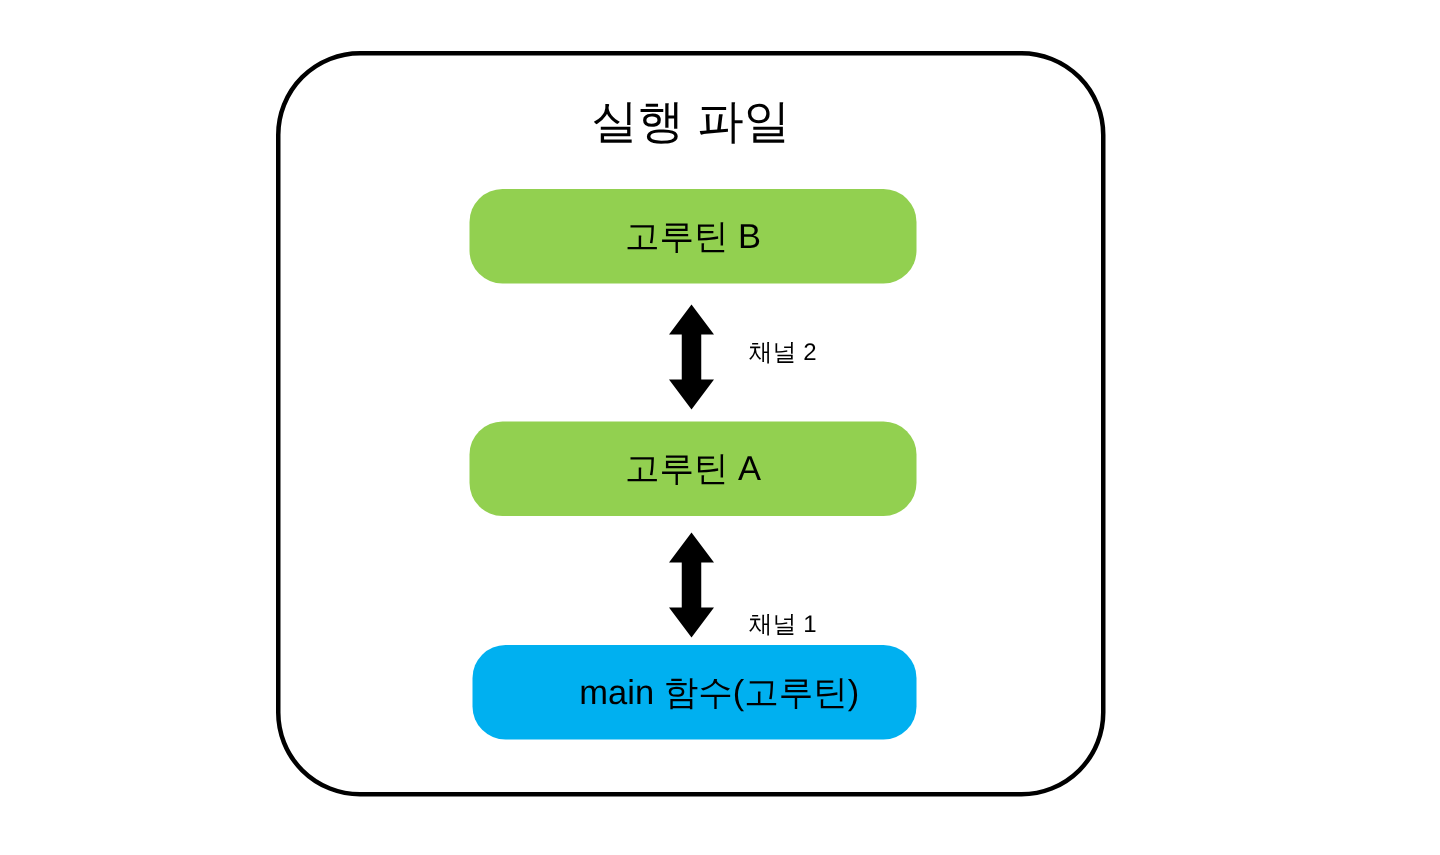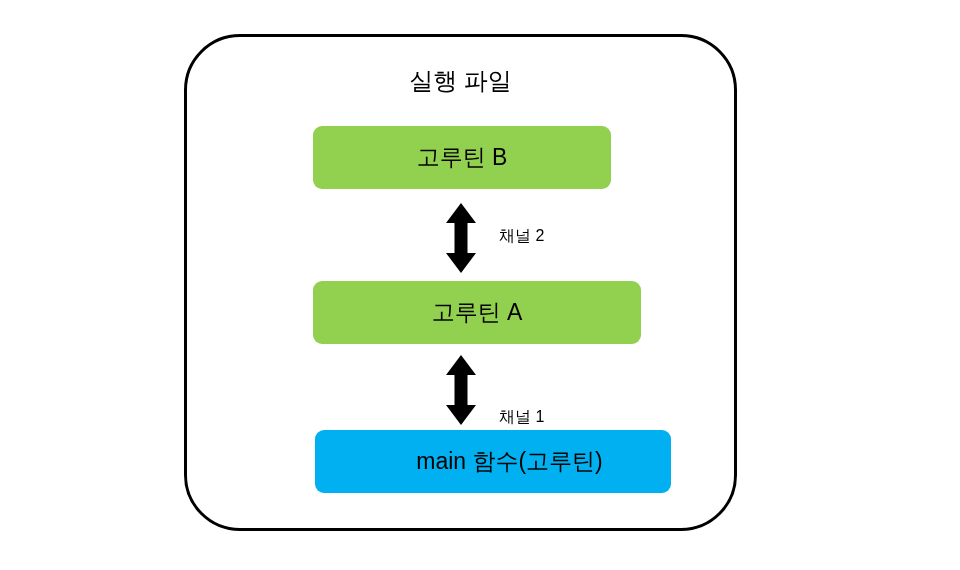--- a/index.html
+++ b/index.html
@@ -32,31 +32,31 @@
     border-radius: 56px;
     background: transparent;
   }
 
   .container-title {
     position: absolute;
     left: 184px;
     top: 64px;
     width: 553px;
     text-align: center;
-    font-size: 24px;
+    font-size: 31px;
     line-height: 34px;
     color: #000000;
     white-space: nowrap;
   }
 
   
   .node-box {
     position: absolute;
     box-sizing: border-box;
-    border-radius: 9px;
+    border-radius: 22px;
     display: flex;
     align-items: center;
     justify-content: center;
     font-size: 23px;
     color: #000000;
     white-space: nowrap;
   }
   .node-green {
     background: #92D050;
   }
@@ -66,27 +66,27 @@
 
   .node-goroutine-b {
     left: 313px;
     top: 126px;
     width: 298px;
     height: 63px;
   }
   .node-goroutine-a {
     left: 313px;
     top: 281px;
-    width: 328px;
+    width: 298px;
     height: 63px;
   }
   .node-main {
     left: 315px;
     top: 430px;
-    width: 356px;
+    width: 296px;
     height: 63px;
     padding-left: 33px;
   }
 
   
   .channel-arrow {
     position: absolute;
     left: 440px;
     width: 42px;
   }

